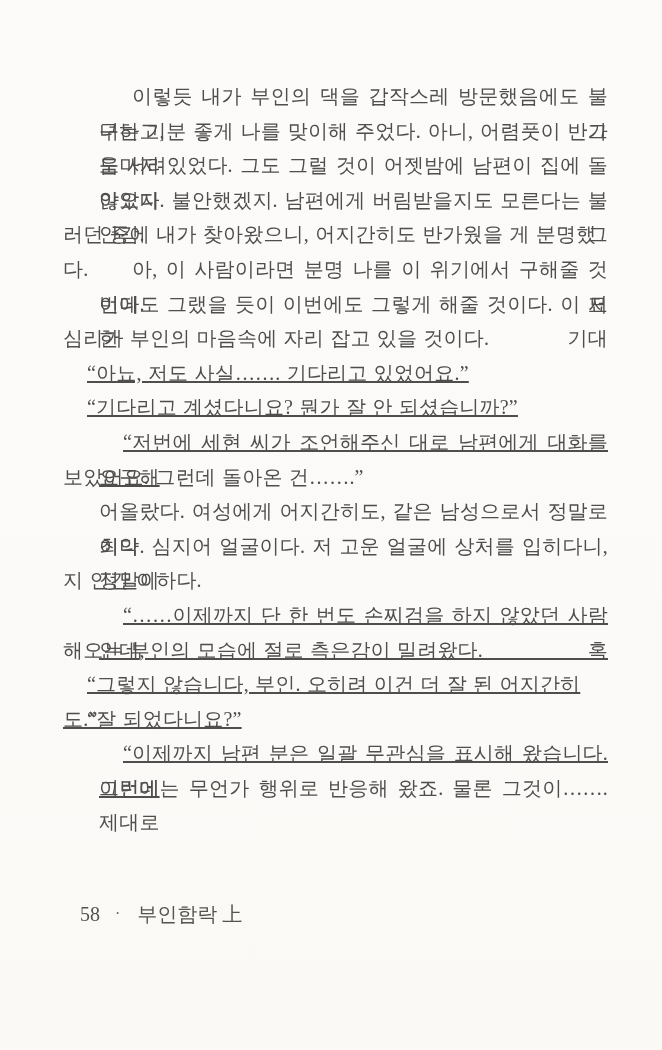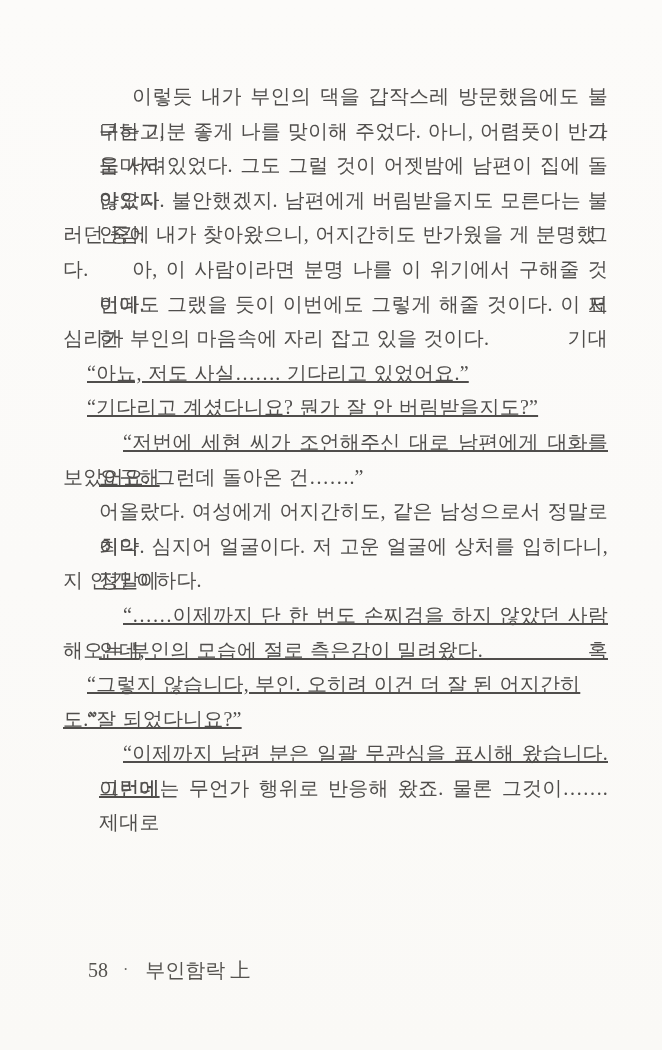--- a/index.html
+++ b/index.html
@@ -36,27 +36,26 @@
     text-align: justify;
     text-align-last: justify;
     margin-left: 36px;
     -moz-text-align-last: justify;
   }
   .line.indent-para  { text-indent: 33px; }
   .line.indent-quote { text-indent: 24px; text-decoration: underline; }
   .footer {
     position: absolute;
     left: 80px;
-    top: 956px;
+    top: 900px;
     font-size: 20px;
     line-height: 28px;
     color: #55534f;
     display: flex;
     align-items: flex-end;
-    margin-left: 8px;
   }
   .footer .dot {
     margin: 0 17px 0 15px;
     font-size: 16px;
     color: #6a6864;
   }
 </style>
 </head>
 <body>
 
@@ -64,21 +63,21 @@
   <div class="text-block" id="text-block">
       <div class="line fill indent-para">이렇듯 내가 부인의 댁을 갑작스레 방문했음에도 불구하고, 그</div>
       <div class="line fill">녀는 기분 좋게 나를 맞이해 주었다. 아니, 어렴풋이 반가움마저</div>
       <div class="line fill">도 서려있었다. 그도 그럴 것이 어젯밤에 남편이 집에 돌아오지</div>
       <div class="line fill">않았다. 불안했겠지. 남편에게 버림받을지도 모른다는 불안감. 그</div>
       <div class="line">러던 중에 내가 찾아왔으니, 어지간히도 반가웠을 게 분명했다.</div>
       <div class="line fill indent-para">아, 이 사람이라면 분명 나를 이 위기에서 구해줄 것이다. 저</div>
       <div class="line fill">번에도 그랬을 듯이 이번에도 그렇게 해줄 것이다. 이 묘한 기대</div>
       <div class="line">심리가 부인의 마음속에 자리 잡고 있을 것이다.</div>
       <div class="line indent-quote">“아뇨, 저도 사실……. 기다리고 있었어요.”</div>
-      <div class="line indent-quote">“기다리고 계셨다니요? 뭔가 잘 안 버림받을지도?”</div>
+      <div class="line indent-quote">“기다리고 계셨다니요? 뭔가 잘 안 되셨습니까?”</div>
       <div class="line fill indent-quote">“저번에 세현 씨가 조언해주신 대로 남편에게 대화를 요구해</div>
       <div class="line">보았어요. 그런데 돌아온 건…….”</div>
       <div class="line fill">어올랐다. 여성에게 어지간히도, 같은 남성으로서 정말로 최악</div>
       <div class="line fill">이다. 심지어 얼굴이다. 저 고운 얼굴에 상처를 입히다니, 정말이</div>
       <div class="line">지 인간 이하다.</div>
       <div class="line fill indent-quote">“……이제까지 단 한 번도 손찌검을 하지 않았던 사람인데, 혹</div>
       <div class="line">해오는 부인의 모습에 절로 측은감이 밀려왔다.</div>
       <div class="line indent-quote">“그렇지 않습니다, 부인. 오히려 이건 더 잘 된 어지간히도.”</div>
       <div class="line indent-quote">“잘 되었다니요?”</div>
       <div class="line fill indent-quote">“이제까지 남편 분은 일괄 무관심을 표시해 왔습니다. 그런데</div>

